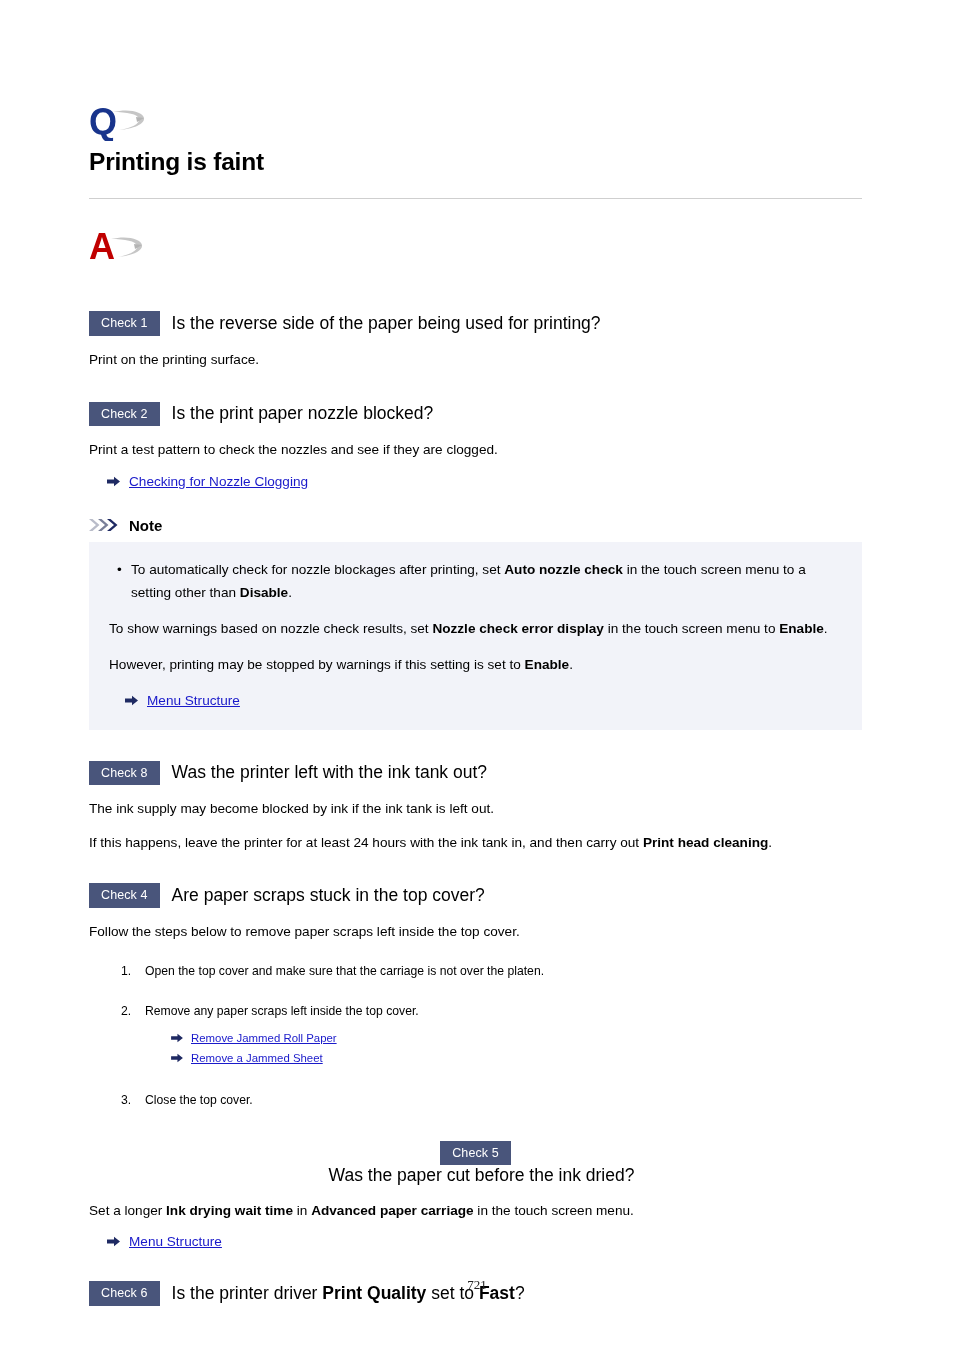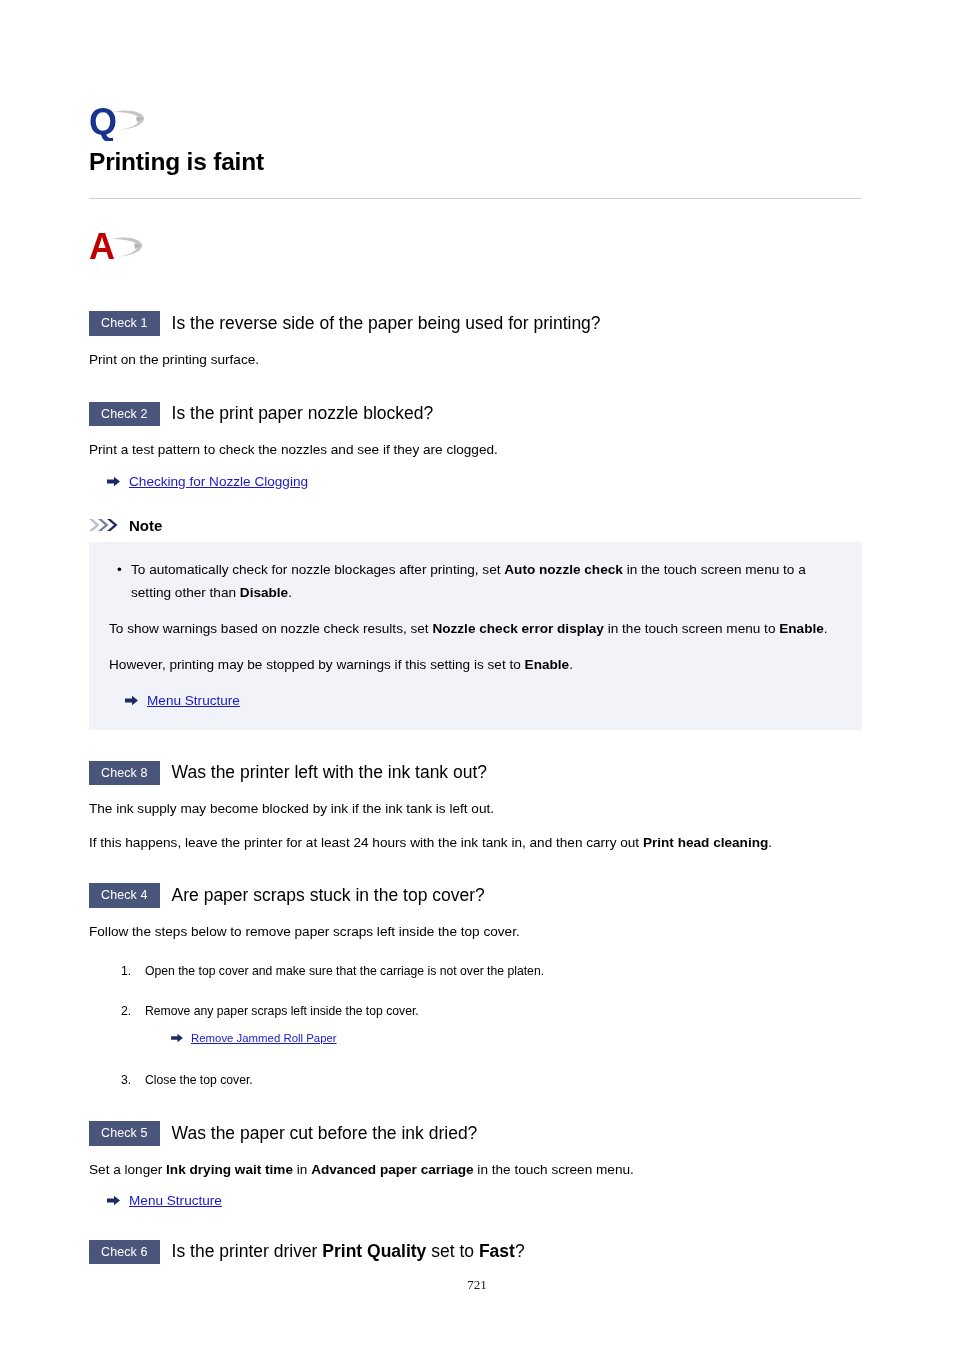--- a/index.html
+++ b/index.html
@@ -326,29 +326,37 @@
         <span>Remove any paper scraps left inside the top cover.</span>
         <div class="sub-links">
           <div class="sub-link-line">
             <span class="sub-arrow-ico">
               <svg width="12" height="10" viewBox="0 0 13 11" xmlns="http://www.w3.org/2000/svg">
                 <path d="M0 3.6 H7 V0.8 L13 5.5 L7 10.2 V7.4 H0 Z" fill="#1f2a63"></path>
               </svg>
             </span>
             <span class="sub-link">Remove Jammed Roll Paper</span>
           </div>
+          <div class="sub-link-line">
+            <span class="sub-arrow-ico">
+              <svg width="12" height="10" viewBox="0 0 13 11" xmlns="http://www.w3.org/2000/svg">
+                <path d="M0 3.6 H7 V0.8 L13 5.5 L7 10.2 V7.4 H0 Z" fill="#1f2a63"></path>
+              </svg>
+            </span>
+            <span class="sub-link">Remove a Jammed Sheet</span>
+          </div>
         </div>
       </li>
       <li class="step" style="margin-top:24px;">
         <span class="num">3.</span>
         <span>Close the top cover.</span>
       </li>
     </ol>
 
-    <div class="check-row" style="margin-top:32px;">
+    <div class="check-row" style="margin-top:32px;flex-direction:column;">
       <span class="check-badge">Check 5</span>
       <span class="check-question">Was the paper cut before the ink dried?</span>
     </div>
     <p class="para">Set a longer <b>Ink drying wait time</b> in <b>Advanced paper carriage</b> in the touch screen menu.</p>
 
     <div class="link-line">
       <span class="arrow-ico">
         <svg width="13" height="11" viewBox="0 0 13 11" xmlns="http://www.w3.org/2000/svg">
           <path d="M0 3.6 H7 V0.8 L13 5.5 L7 10.2 V7.4 H0 Z" fill="#1f2a63"></path>
         </svg>

